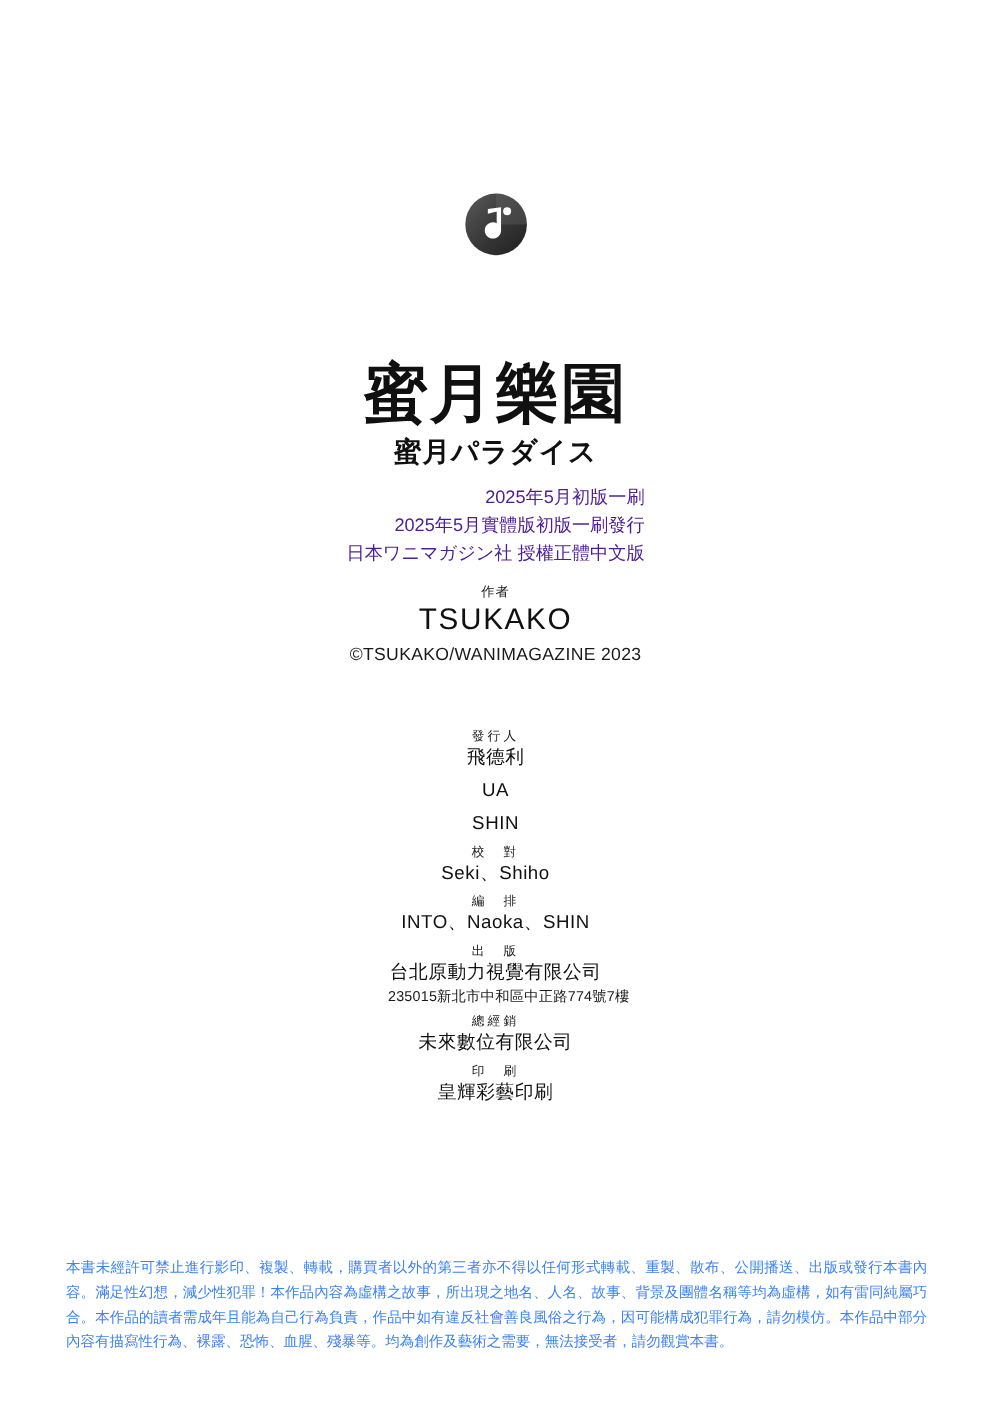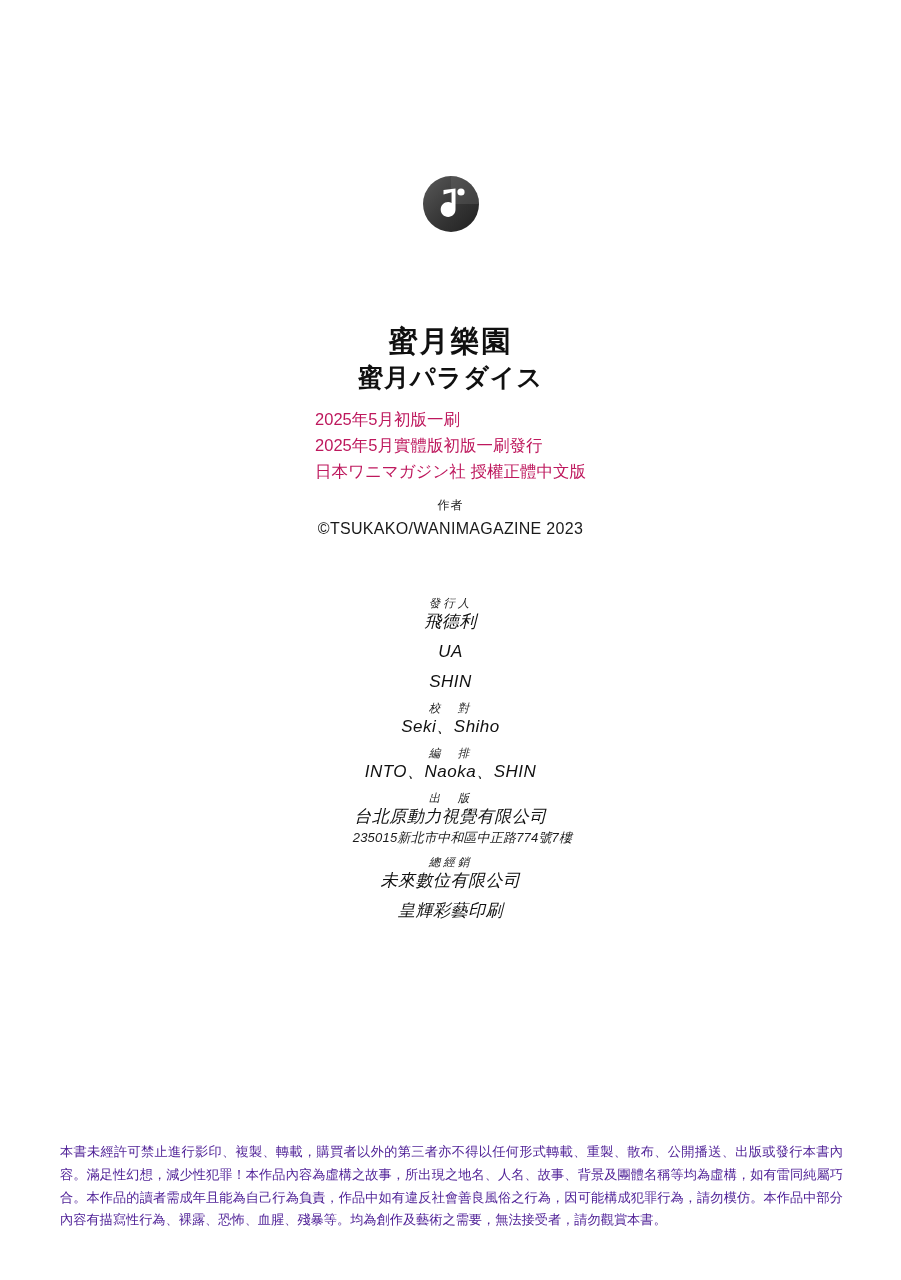--- a/index.html
+++ b/index.html
@@ -34,42 +34,42 @@
   }
 
   
   .title-block {
     margin-top: 92px;
     text-align: center;
   }
   .title-main {
     font-family: "DejaVu Sans", sans-serif;
     font-weight: bold;
-    font-size: 29px;
+    font-size: 58px;
     letter-spacing: 2px;
     line-height: 1.12;
     color: #101010;
   }
   .title-sub {
     font-family: "DejaVu Sans", sans-serif;
     font-weight: bold;
     font-size: 25px;
     letter-spacing: 1px;
     margin-top: 4px;
     color: #101010;
     text-align: center;
   }
 
   
   .edition {
     margin-top: 13px;
-    text-align: left;
+    text-align: right;
     font-size: 16.5px;
     line-height: 1.55;
-    color: #be185d;
+    color: #4c1d95;
   }
 
   
   .author-block {
     margin-top: 13px;
     text-align: center;
   }
   .label-small {
     font-size: 12px;
     letter-spacing: 1px;
@@ -95,21 +95,20 @@
   }
 
   
   .credits {
     margin-top: 58px;
     text-align: center;
     width: 100%;
   }
   .credit-row {
     margin-bottom: 8px;
-    font-style: italic;
   }
   .credit-label {
     font-size: 11.5px;
     letter-spacing: 3px;
     color: #222;
     line-height: 1.3;
   }
   .credit-value {
     font-size: 17px;
     letter-spacing: 0.5px;
@@ -130,21 +129,21 @@
 
   
   .footer-legal {
     position: absolute;
     left: 60px;
     right: 58px;
     bottom: 48px;
     font-size: 13.2px;
     line-height: 1.72;
     text-align: justify;
-    color: #4c1d95;
+    color: #3b82f6;
   }
   .footer-legal p {
     margin: 0;
   }
 </style>
 </head>
 <body>
 
 <div class="page">
 
@@ -170,20 +169,21 @@
   </div>
 
   <div class="edition">
     <div>2025年5月初版一刷</div>
     <div>2025年5月實體版初版一刷發行</div>
     <div>日本ワニマガジン社 授權正體中文版</div>
   </div>
 
   <div class="author-block">
     <div class="label-small">作者</div>
+    <div class="author-name">TSUKAKO</div>
     <div class="copyright-line">©TSUKAKO/WANIMAGAZINE 2023</div>
   </div>
 
   <div class="credits">
 
     <div class="credit-row">
       <div class="credit-label">發行人</div>
       <div class="credit-value big">飛德利</div>
     </div>
 
@@ -210,20 +210,21 @@
       <div class="credit-value big">台北原動力視覺有限公司</div>
       <div class="credit-addr">235015新北市中和區中正路774號7樓</div>
     </div>
 
     <div class="credit-row">
       <div class="credit-label">總經銷</div>
       <div class="credit-value big">未來數位有限公司</div>
     </div>
 
     <div class="credit-row">
+      <div class="credit-label">印　刷</div>
       <div class="credit-value big">皇輝彩藝印刷</div>
     </div>
 
   </div>
 
   <div class="footer-legal">
     <p>本書未經許可禁止進行影印、複製、轉載，購買者以外的第三者亦不得以任何形式轉載、重製、散布、公開播送、出版或發行本書內容。滿足性幻想，減少性犯罪！本作品內容為虛構之故事，所出現之地名、人名、故事、背景及團體名稱等均為虛構，如有雷同純屬巧合。本作品的讀者需成年且能為自己行為負責，作品中如有違反社會善良風俗之行為，因可能構成犯罪行為，請勿模仿。本作品中部分內容有描寫性行為、裸露、恐怖、血腥、殘暴等。均為創作及藝術之需要，無法接受者，請勿觀賞本書。</p>
   </div>
 
 </div>

